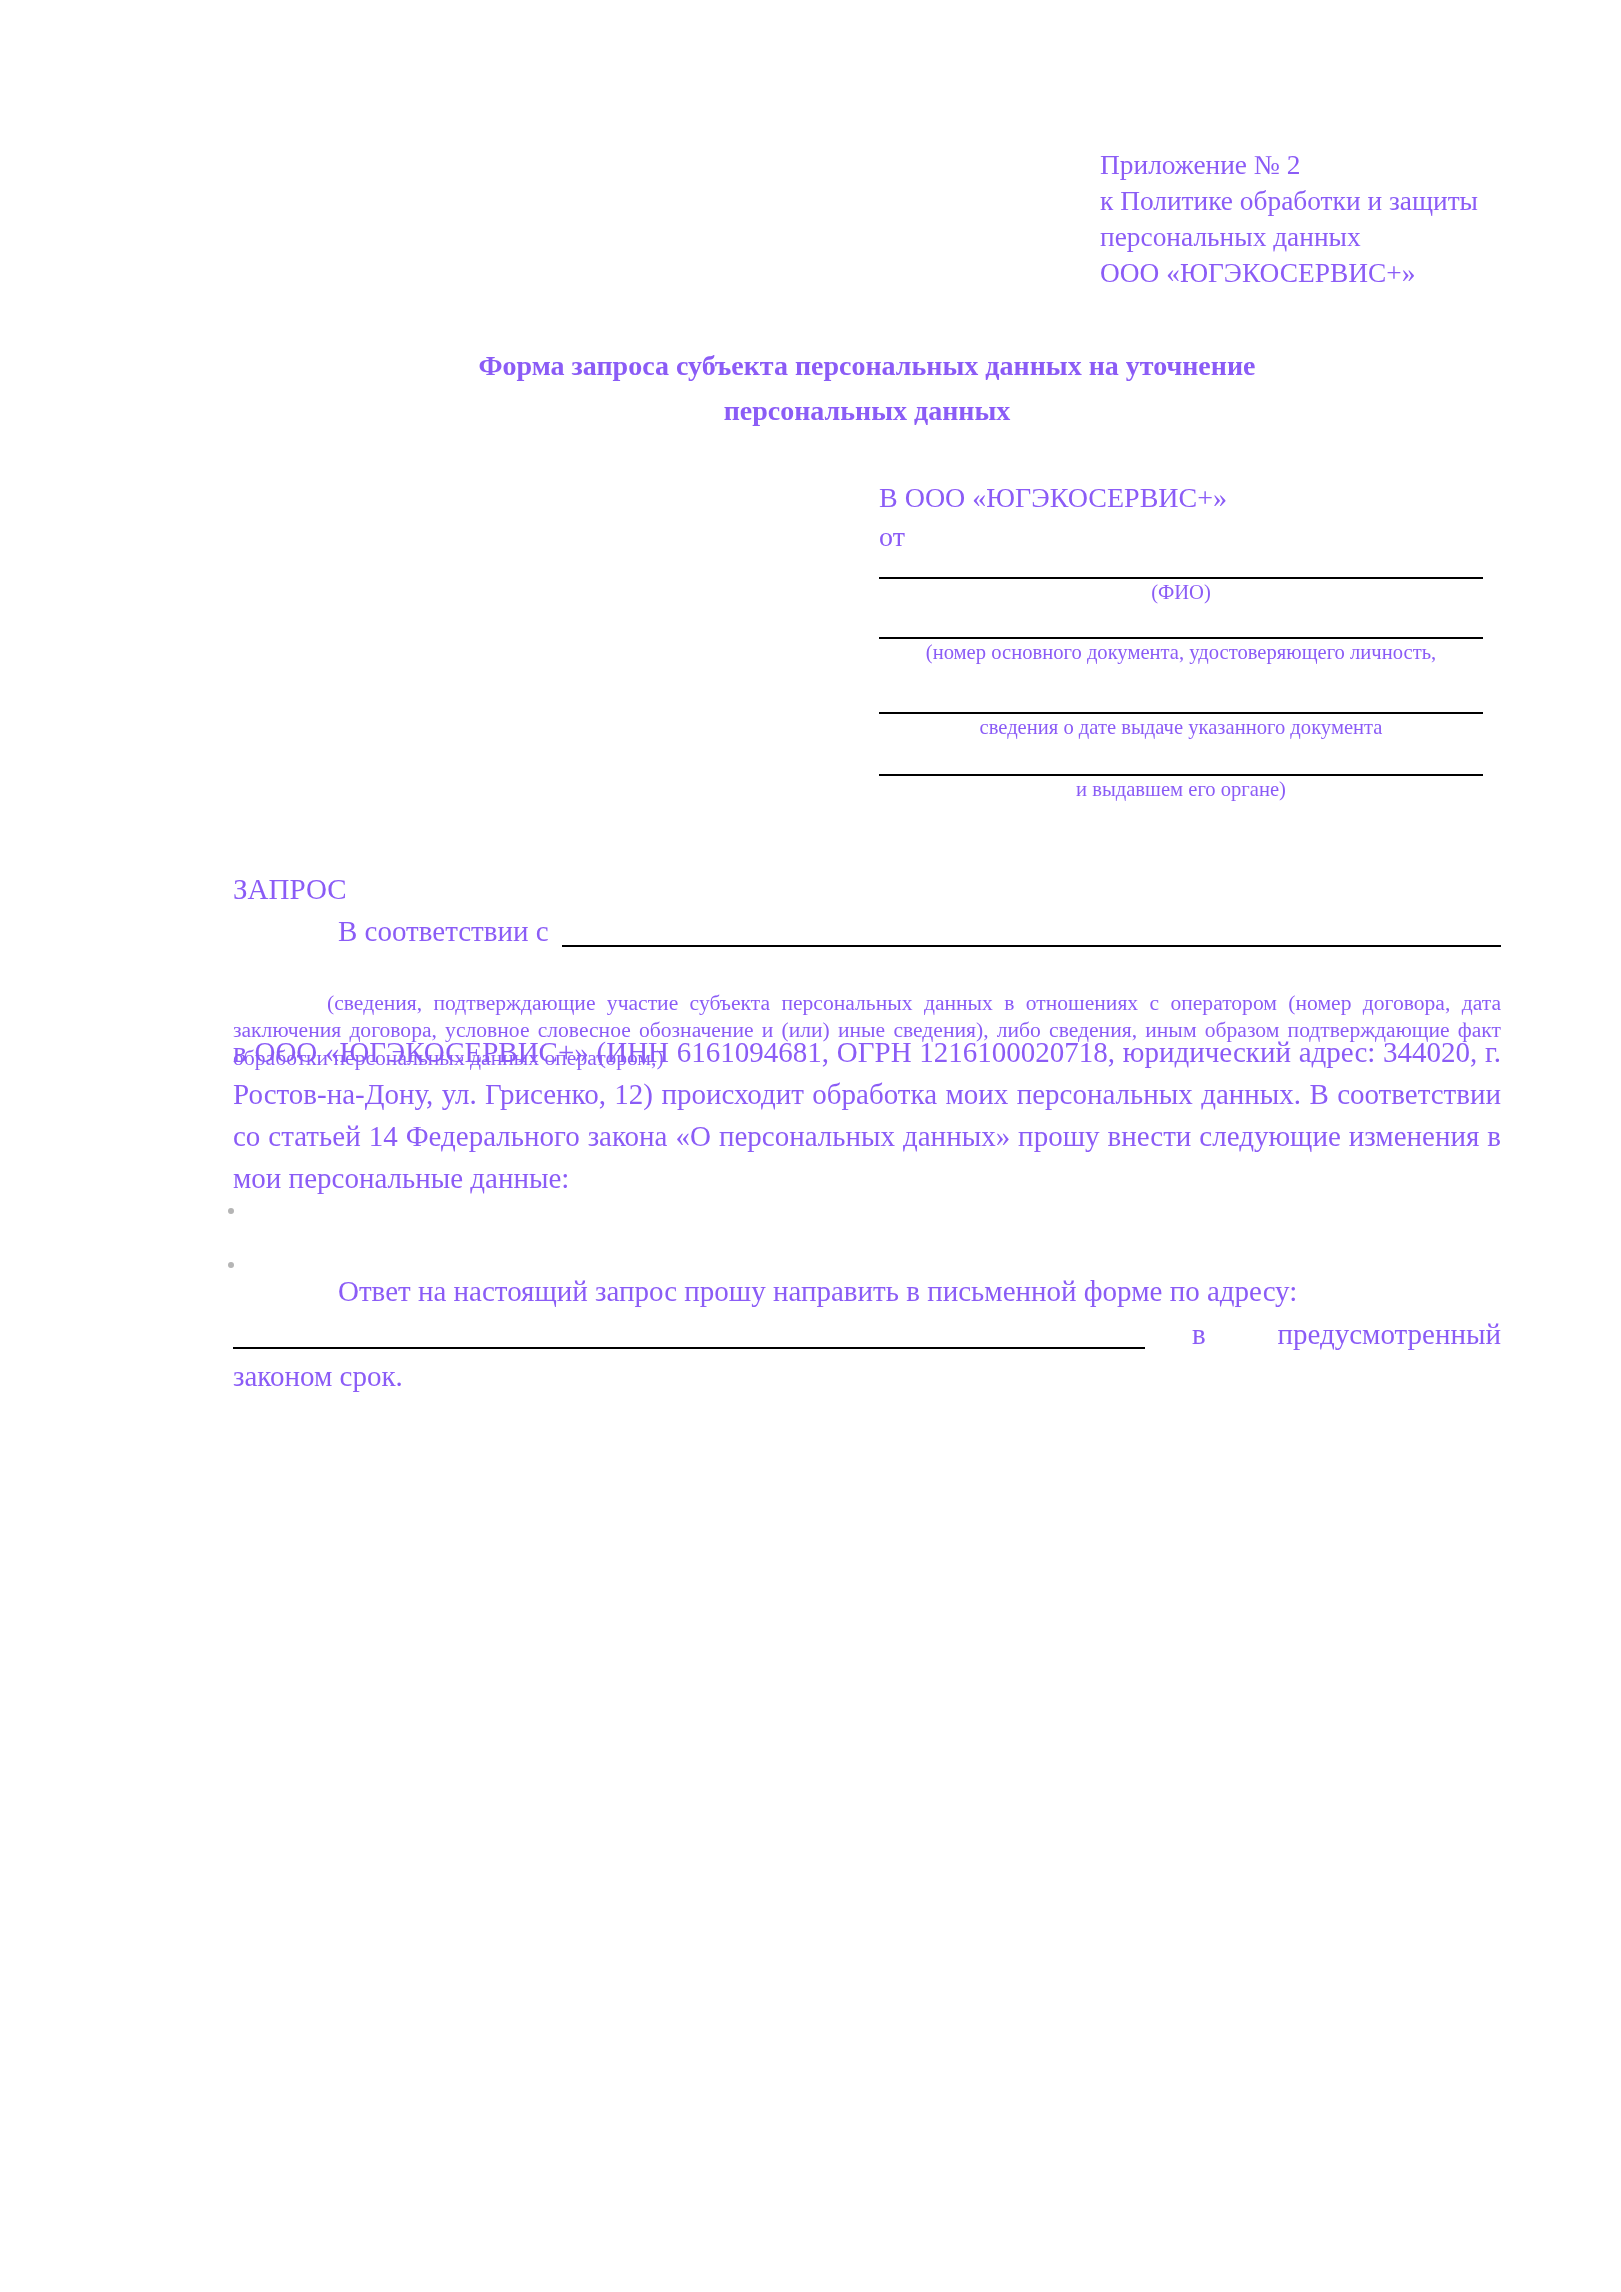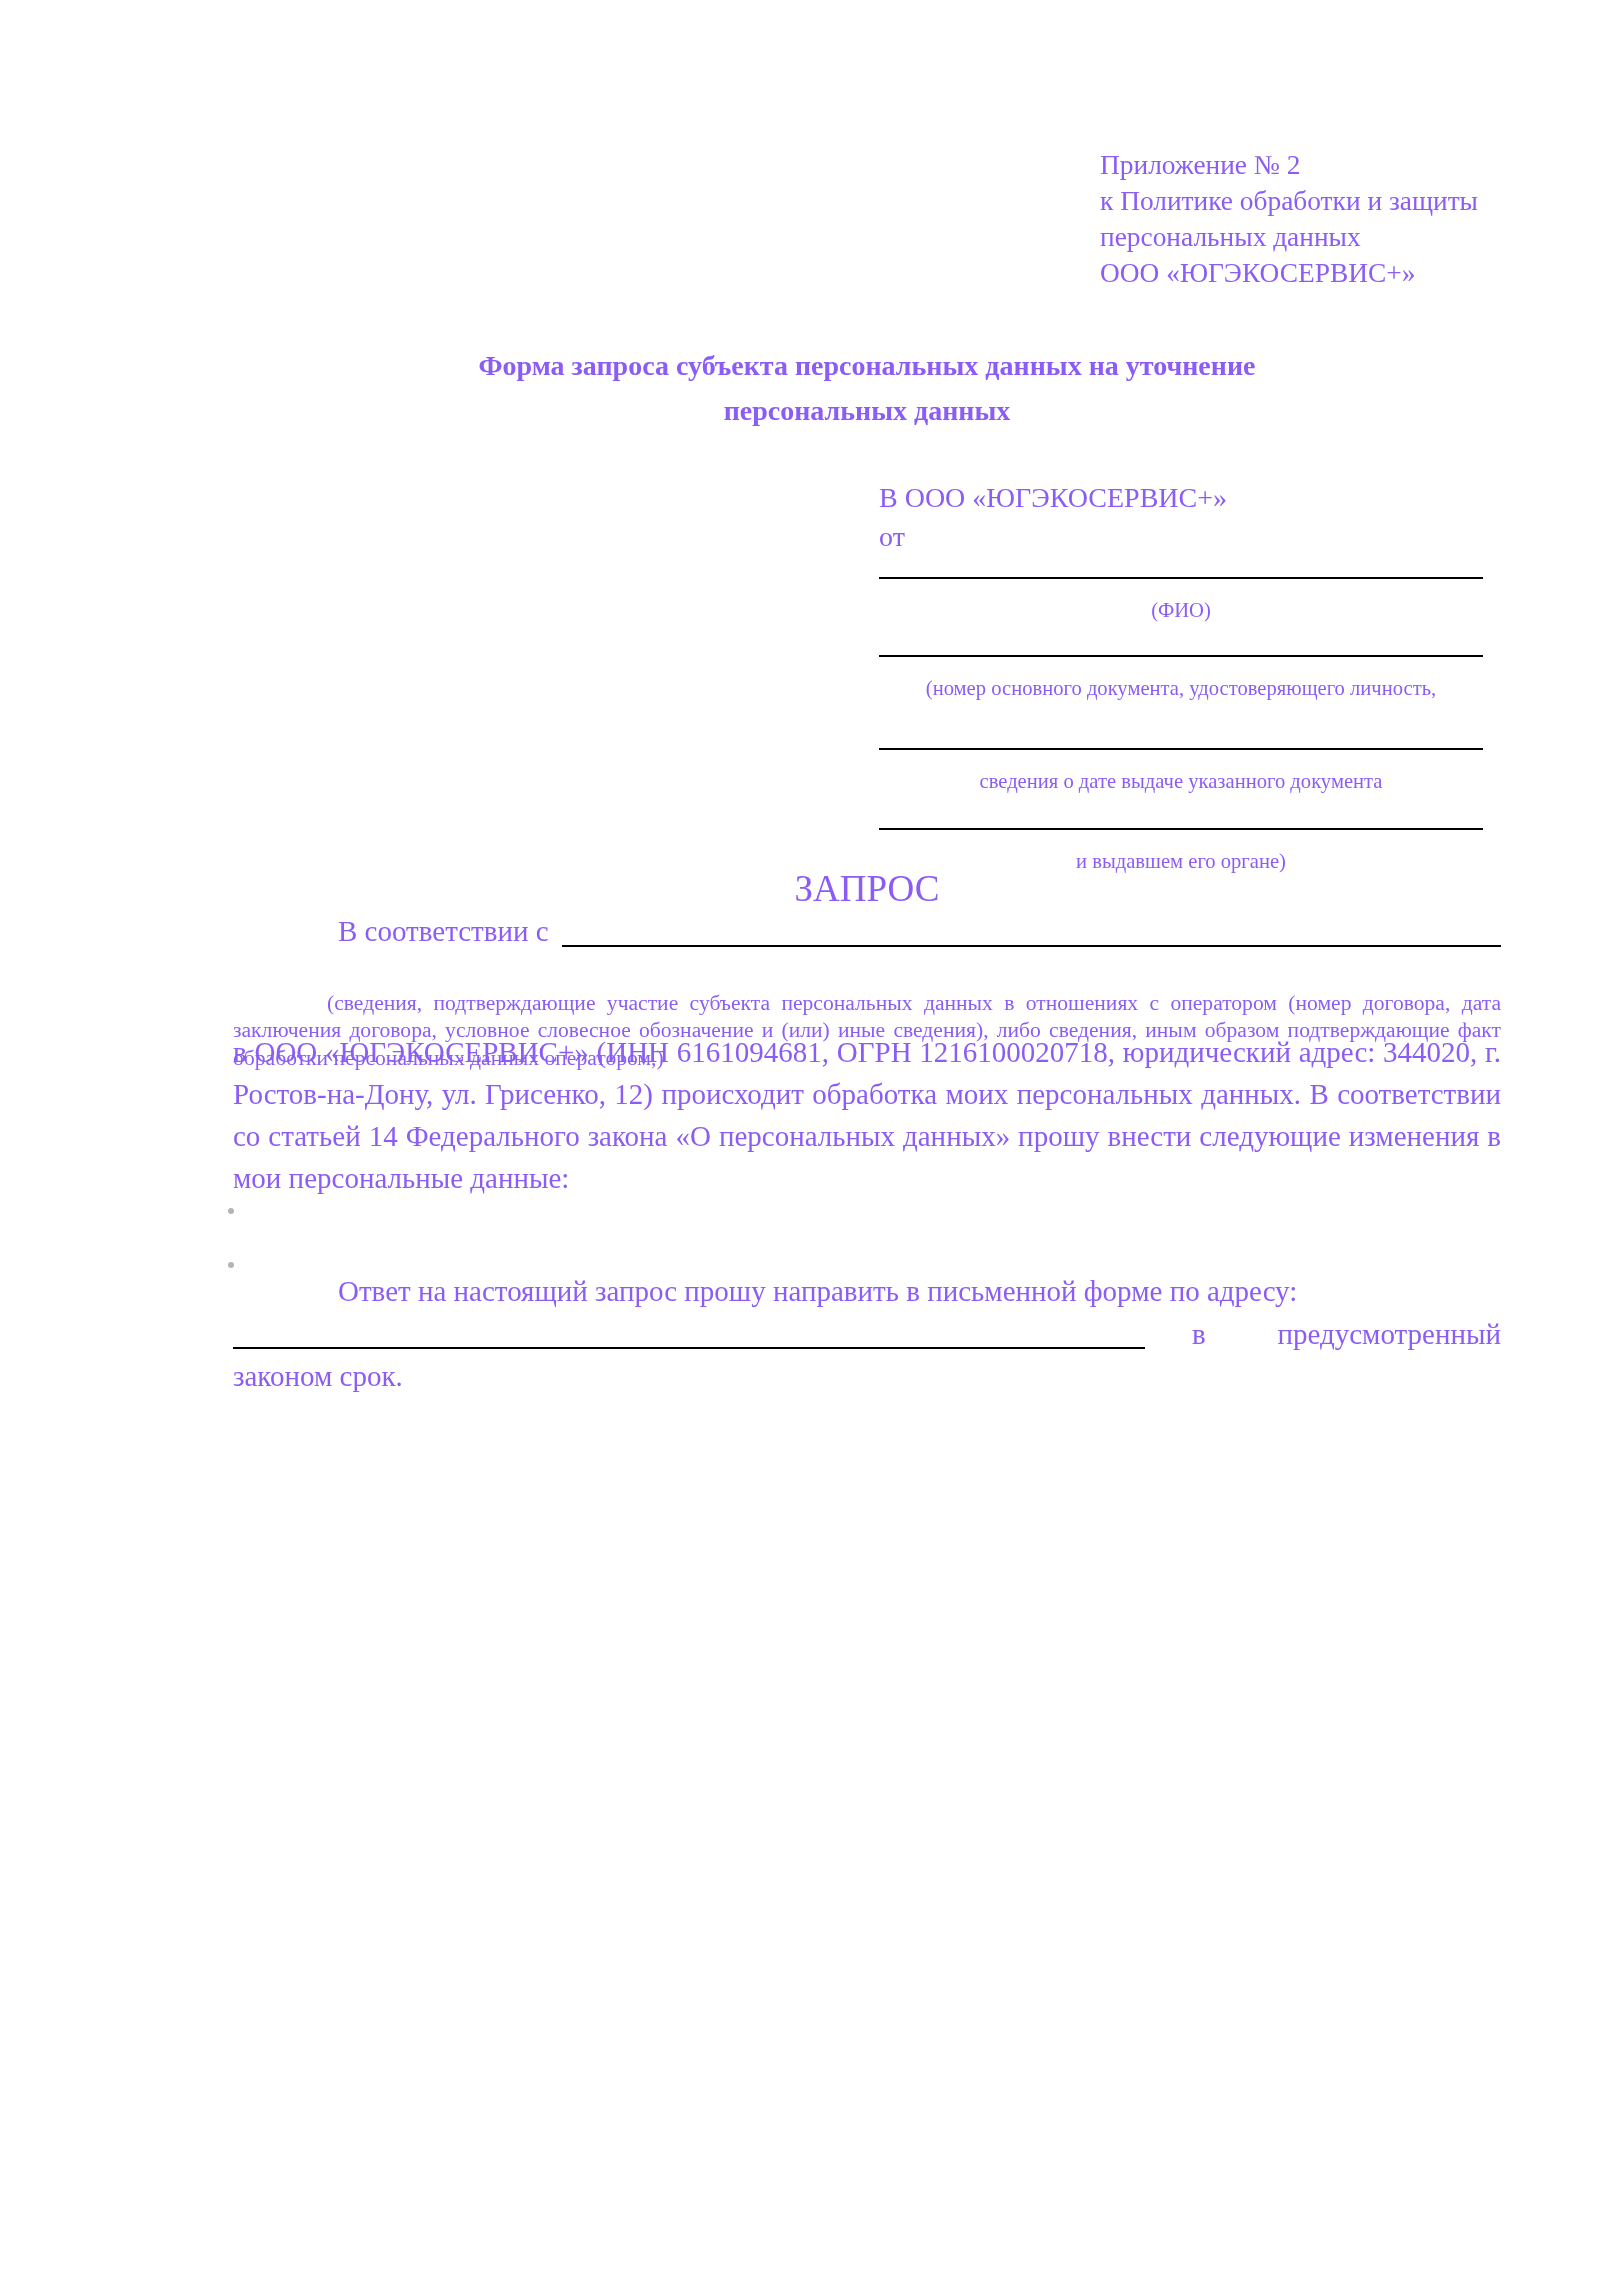--- a/index.html
+++ b/index.html
@@ -47,31 +47,30 @@
   }
   .blank-line { border-bottom: 2.9px solid #000; }
   .bl-1 { height: 22.5px; }
   .bl-2 { height: 35px; }
   .bl-3 { height: 49px; }
   .bl-4 { height: 37px; }
   .cap {
     font-size: 20.6px;
     line-height: 24.5px;
     text-align: center;
-    padding-top: 19px;
+    padding-top: 1px;
   }
 
   
   .zapros {
     position: absolute;
     left: 233px;
     top: 868px;
     width: 1268px;
-    text-align: center;
-    font-size: 37px;
+    font-size: 29px;
     line-height: 42px;
   }
 
   
   .lead {
     position: absolute;
     left: 233px;
     top: 910px;
     width: 1268px;
     font-size: 29px;

